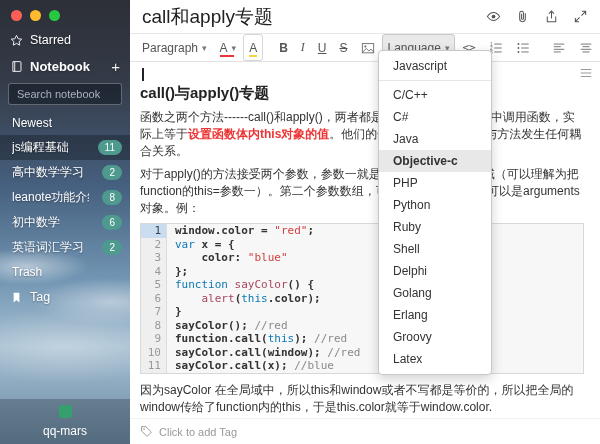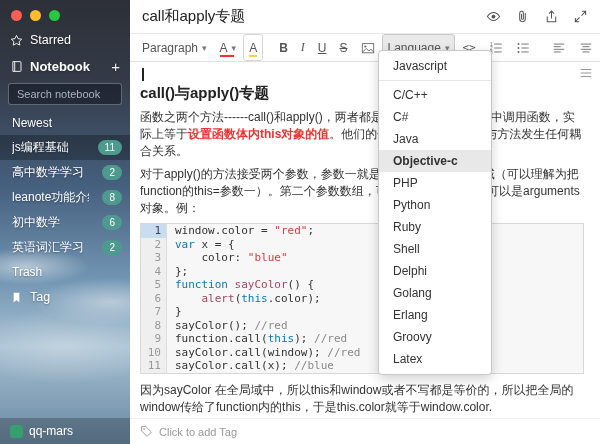--- a/index.html
+++ b/index.html
@@ -27,27 +27,27 @@
   .search-wrap { padding:3px 8px 6px; }
   .search-input { width:100%; background:rgba(12,18,28,.50); border:1px solid rgba(255,255,255,.30);
     border-radius:3px; color:#ddd; font-size:11px; padding:4px 8px; outline:none; font-family:inherit; }
   .search-input::placeholder { color:#a9b2bd; }
   .sub-item { padding:5px 10px 5px 12px; font-size:12px; text-shadow:0 1px 2px rgba(0,0,0,.35); }
   .nb-row { display:flex; align-items:center; gap:13px; padding:4px 8px 4px 12px; font-size:12px; text-shadow:0 1px 2px rgba(0,0,0,.35); }
   .nb-row.selected { background:rgba(0,0,0,.28); }
   .nb-label { flex:1; white-space:nowrap; overflow:hidden; }
   .nb-count { background:#4e9a8e; border-radius:9px; padding:1px 7px; font-size:10px; line-height:13px; text-shadow:none; }
   .icon14 { width:13px; height:13px; flex:0 0 13px; }
-  .user-bar { margin-top:auto; display:flex; align-items:center; gap:6px; padding:6px 10px; background:rgba(0,0,0,.22); font-size:12px; }
+  .user-bar { margin-top:auto; display:flex; align-items:center; gap:6px; padding:6px 10px; background:rgba(0,0,0,.22); font-size:12px;flex-direction:column; }
   .avatar { width:13px; height:13px; border-radius:3px; background:#35a06d; }
 
   
   .main { position:relative; flex:1; min-width:0; display:flex; flex-direction:column; background:#fff; }
   .hdr { flex:0 0 34px; display:flex; align-items:center; padding:0 12px; border-bottom:1px solid #e8e8e8; }
-  .hdr-title { flex:1; font-size:15px; color:#222; }
+  .hdr-title { flex:1; font-size:19px; color:#222; }
   .hdr-icons { display:flex; align-items:center; gap:14px; color:#555; }
   .hico { width:15px; height:15px; display:block; }
 
   .toolbar { flex:0 0 28px; display:flex; padding:0 6px; gap:1px;
     border-bottom:1px solid #e2e2e2; color:#555; font-size:12px; }
   .tbtn { display:flex; align-items:center; gap:2px; padding:3px 5px; border:1px solid transparent; border-radius:3px; position:relative; }
   .caret::after { content:"▾"; font-size:9px; color:#777; margin-left:2px; }
   .tdiv { width:1px; height:15px; background:#ddd; margin:0 4px; }
   .lab-b { font-weight:bold; }
   .lab-i { font-style:italic; font-family:"Liberation Serif",serif; }
@@ -63,21 +63,21 @@
   .doc-h { font-size:15px; font-weight:bold; color:#222; margin:2px 0 6px; }
   .para { line-height:17px; margin:2px 0 6px; }
   .red { color:#e33; font-weight:bold; }
 
   .code { margin:4px 0 8px; border:1px solid #d8d8d8; background:#f7f7f7;
     font-family:"DejaVu Sans Mono","Liberation Mono",monospace; font-size:11px; }
   .code-line { display:flex; line-height:13.5px; }
   .ln { flex:0 0 26px; text-align:right; padding-right:5px; color:#999; background:#efefef; border-right:1px solid #ddd; }
   .ln-active { background:#cadcf0; color:#345; }
   .lt { padding-left:8px; white-space:pre; color:#333; }
-  .tok-d { color:#333; } .tok-k { color:#0a78b4; } .tok-s { color:#d14040; }
+  .tok-d { color:#333;font-weight:bold; } .tok-k { color:#0a78b4; } .tok-s { color:#d14040; }
   .tok-c { color:#8a8a8a; } .tok-f { color:#a8455e; }
 
   .tagbar { flex:0 0 26px; display:flex; align-items:center; gap:6px; padding:0 10px; color:#999; font-size:11px; border-top:1px solid #f2f2f2; background:#fff; z-index:5; }
 
   .lang-menu { position:absolute; left:248px; top:50px; width:114px; background:#fff;
     border:1px solid #c8c8c8; border-radius:4px; box-shadow:0 4px 12px rgba(0,0,0,.18);
     padding:4px 0; z-index:20; font-size:12px; color:#333; }
   .menu-item { padding:4px 14px; white-space:nowrap; }
   .menu-item.selected { background:#e8e8e8; font-weight:bold; }
   .menu-divider { height:1px; background:#e6e6e6; margin:3px 0; }

